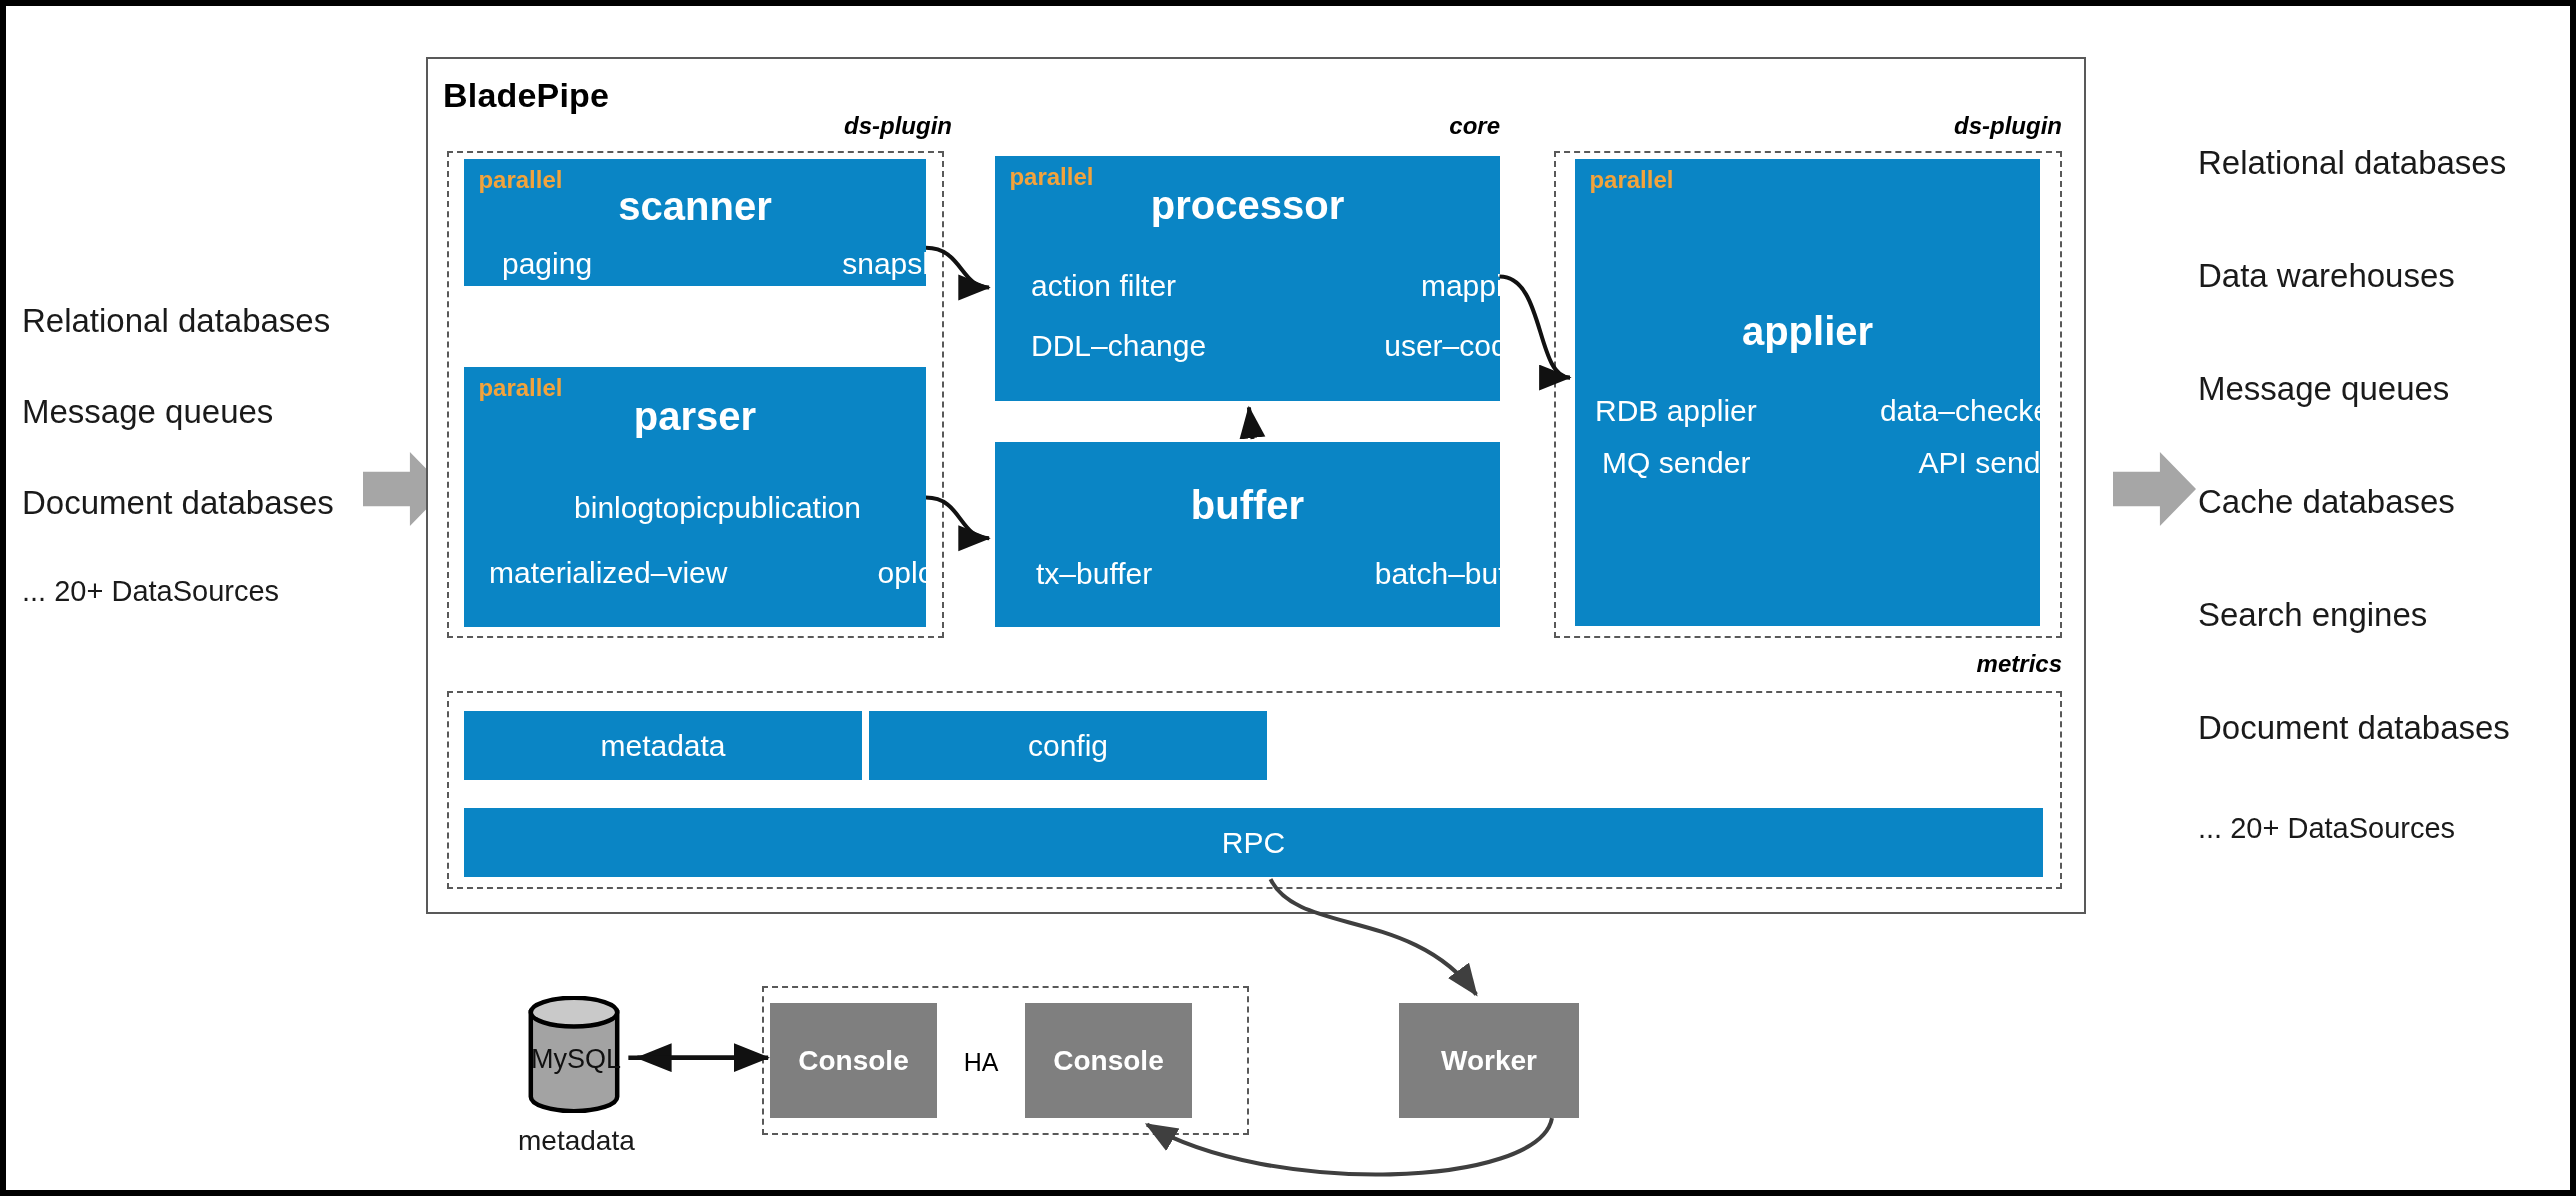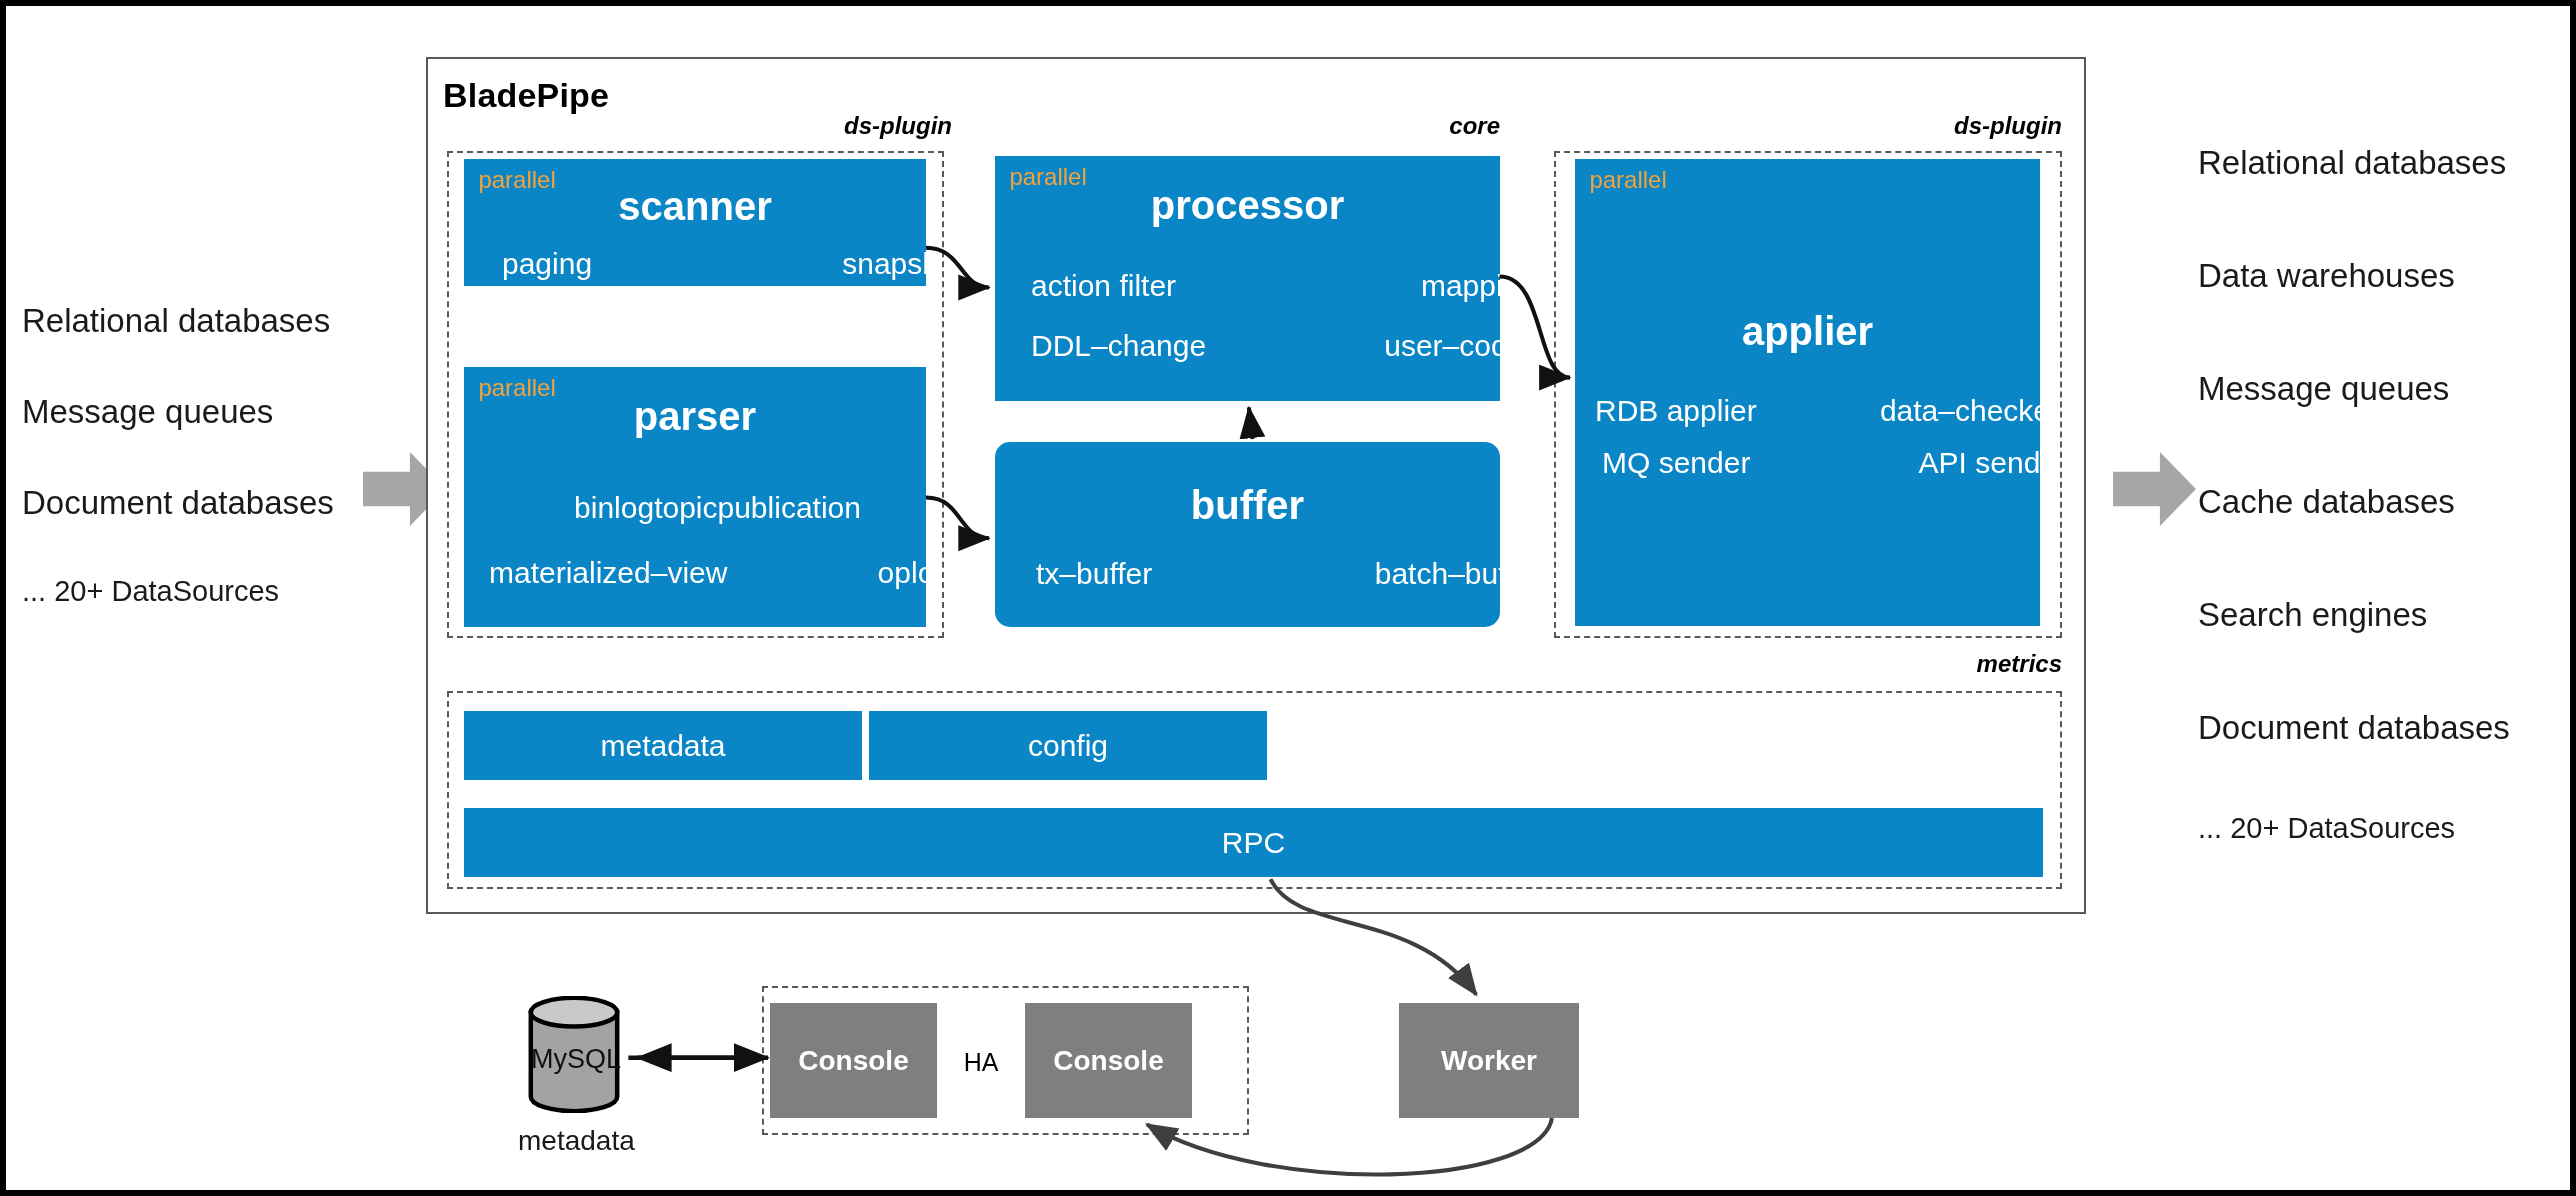--- a/index.html
+++ b/index.html
@@ -66,21 +66,21 @@
   .blue-box {
     background: #0a85c5;
     color: #ffffff;
     overflow: hidden;
   }
   .parallel-tag {
     position: absolute;
     left: 14.4px;
     top: 9px;
     font-size: 24px;
-    font-weight: normal;
+    font-weight: bold;
     color: #f2a33c;
     line-height: 1;
   }
   .module-title {
     position: absolute;
     left: 0;
     width: 100%;
     text-align: center;
     font-size: 40px;
     font-weight: bold;
@@ -230,21 +230,21 @@
     <div class="feat-row" style="top:115px; padding:0 36px; justify-content:space-between;">
       <span class="feat">action filter</span>
       <span class="feat">mapping</span>
     </div>
     <div class="feat-row" style="top:175px; padding:0 36px; justify-content:space-between;">
       <span class="feat">DDL–change</span>
       <span class="feat">user–code*</span>
     </div>
   </div>
 
-  <div class="abs blue-box" style="left:989px; top:436px; width:505px; height:185px;border-radius:15px;">
+  <div class="abs blue-box" style="left:989px; top:436px; width:505px; height:185px;">
     <div class="module-title" style="top:43px;">buffer</div>
     <div class="feat-row" style="top:117px; padding:0 41px; justify-content:space-between;">
       <span class="feat">tx–buffer</span>
       <span class="feat">batch–buffer</span>
     </div>
   </div>
 
   <div class="abs blue-box" style="left:1569px; top:153px; width:465px; height:467px;">
     <div class="parallel-tag">parallel</div>
     <div class="module-title" style="top:152px;">applier</div>

